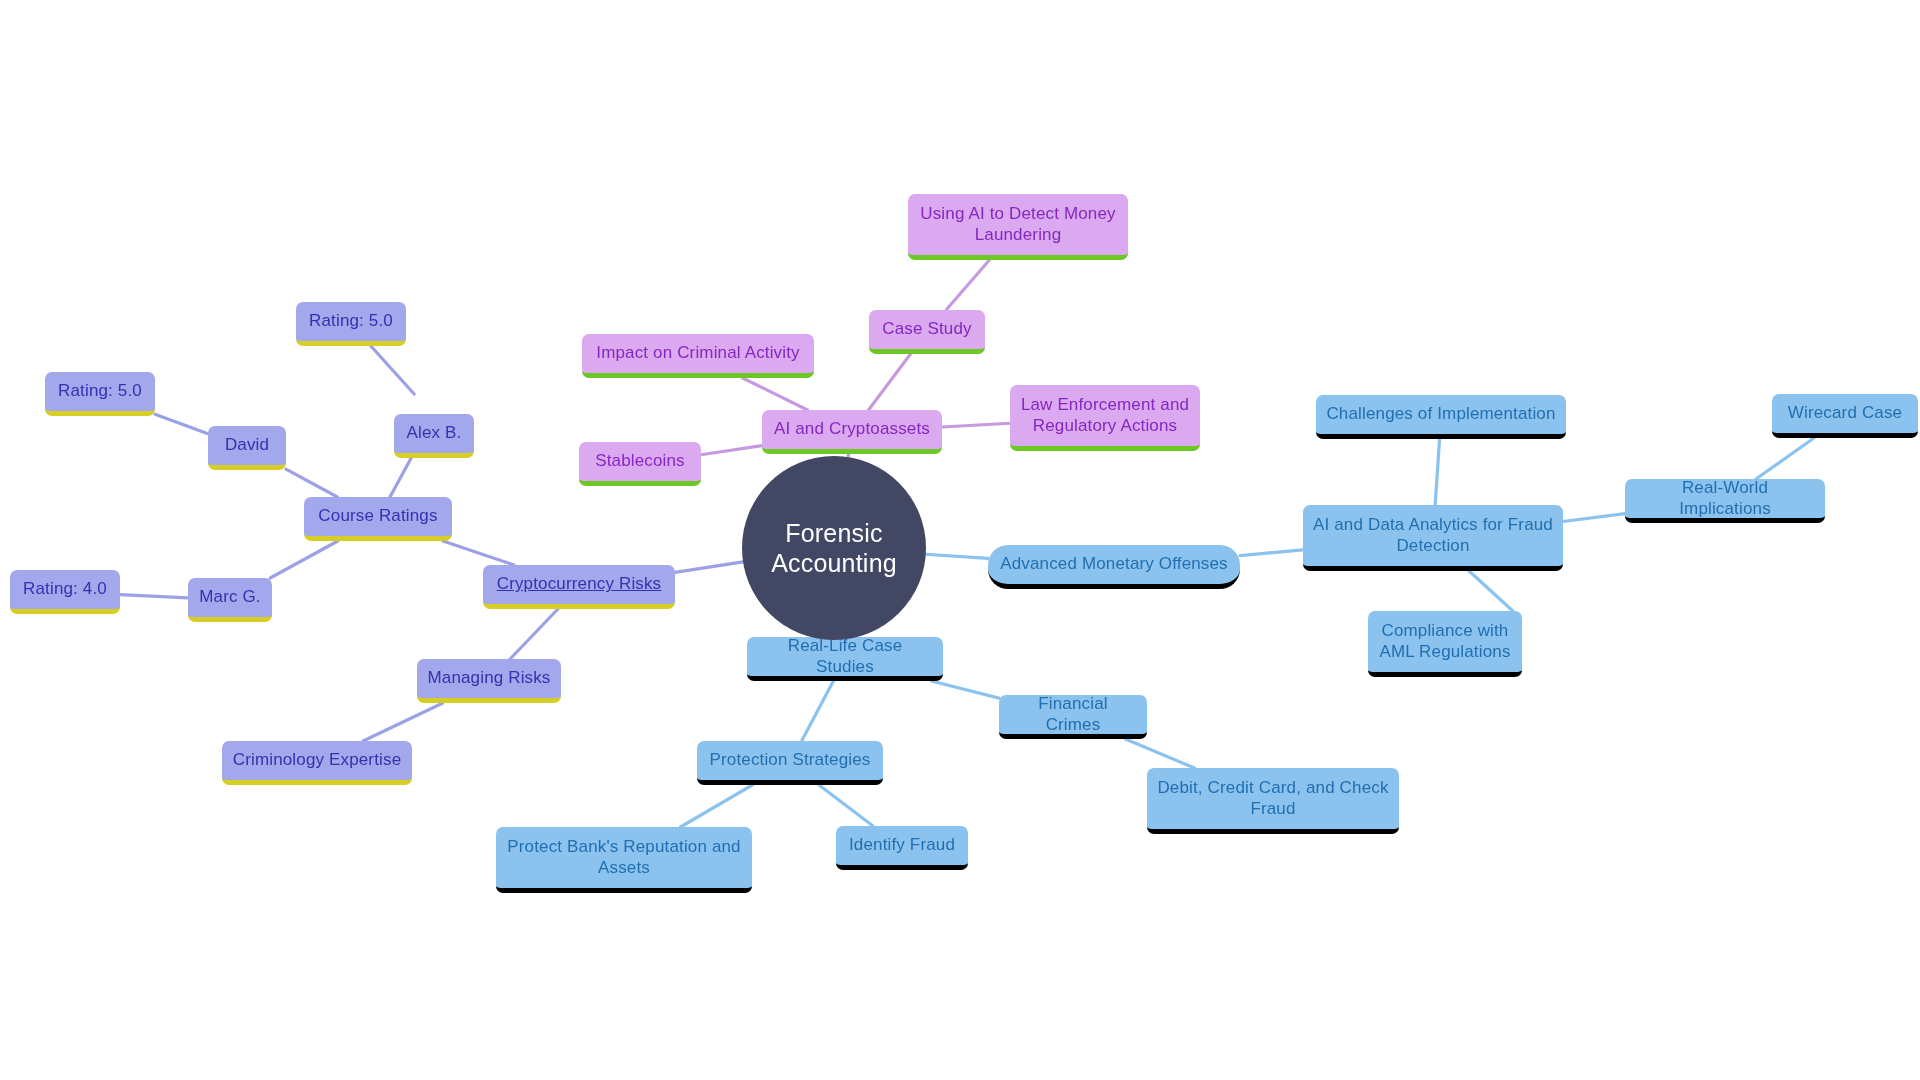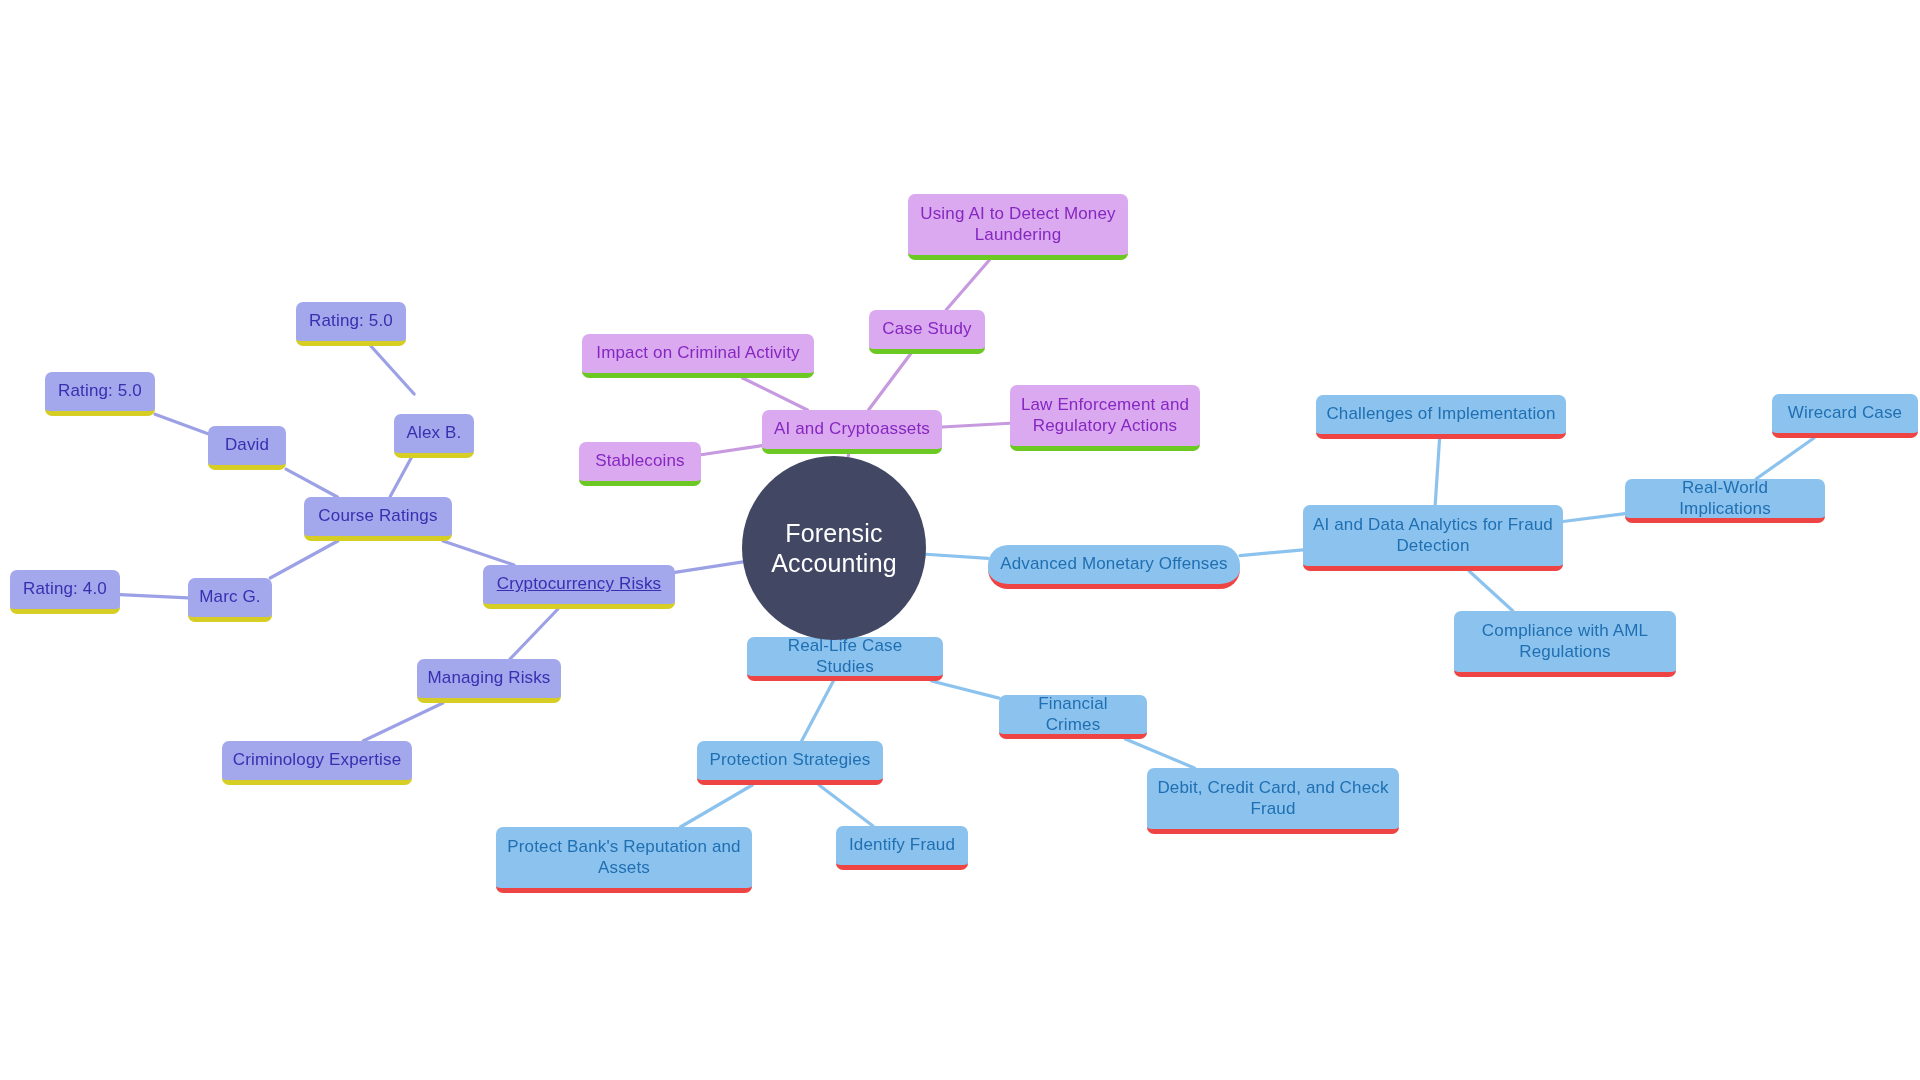--- a/index.html
+++ b/index.html
@@ -51,21 +51,21 @@
     color: #ffffff;
     font-size: 25px;
     letter-spacing: 0.2px;
     z-index: 7;
     justify-content: center;
   }
   
   .node.theme-blue {
     background: #8CC3EE;
     color: #1F6FB2;
-    border-bottom: 5px solid #ef4444;
+    border-bottom: 5px solid #000000;
     font-size: 17px;
   }
   .node.theme-purple {
     background: #DBA9EF;
     color: #8627C1;
     border-bottom: 5px solid #6CC822;
     font-size: 17px;
   }
   .node.theme-indigo {
     background: #A3A7EB;
@@ -138,21 +138,21 @@
       </div>
       <div class="node theme-blue" style="left: 1316px; top: 395px; width: 250px; height: 44px;">
         <span class="node-label">Challenges of Implementation</span>
       </div>
       <div class="node theme-blue" style="left: 1625px; top: 479px; width: 200px; height: 44px;">
         <span class="node-label">Real-World Implications</span>
       </div>
       <div class="node theme-blue" style="left: 1772px; top: 394px; width: 146px; height: 44px;">
         <span class="node-label">Wirecard Case</span>
       </div>
-      <div class="node theme-blue" style="left: 1454px; top: 611px; width: 222px; height: 66px;">
+      <div class="node theme-blue" style="left: 1368px; top: 611px; width: 154px; height: 66px;">
         <span class="node-label">Compliance with AML Regulations</span>
       </div>
       <div class="node theme-blue" style="left: 747px; top: 637px; width: 196px; height: 44px;">
         <span class="node-label">Real-Life Case Studies</span>
       </div>
       <div class="node theme-blue" style="left: 999px; top: 695px; width: 148px; height: 44px;">
         <span class="node-label">Financial Crimes</span>
       </div>
       <div class="node theme-blue" style="left: 1147px; top: 768px; width: 252px; height: 66px;">
         <span class="node-label">Debit, Credit Card, and Check Fraud</span>

